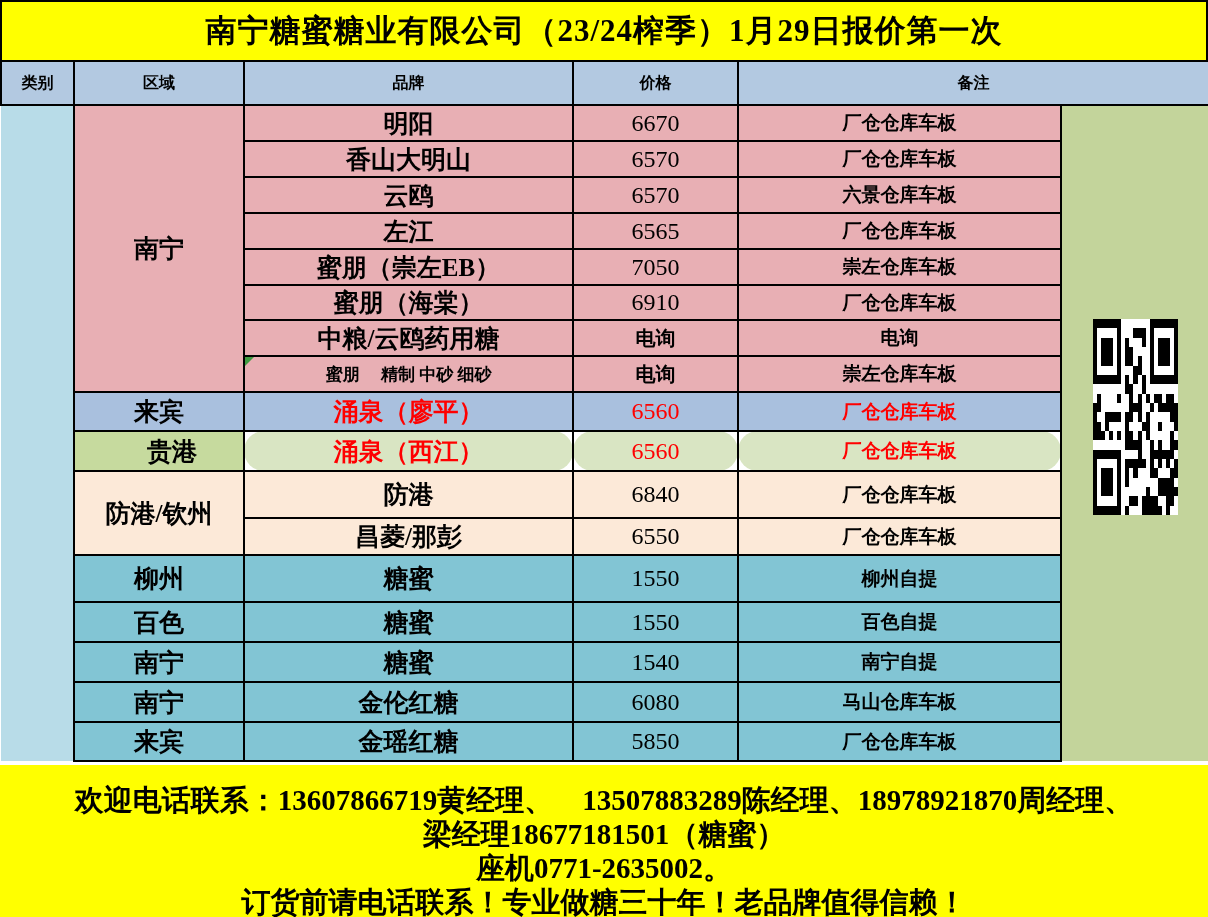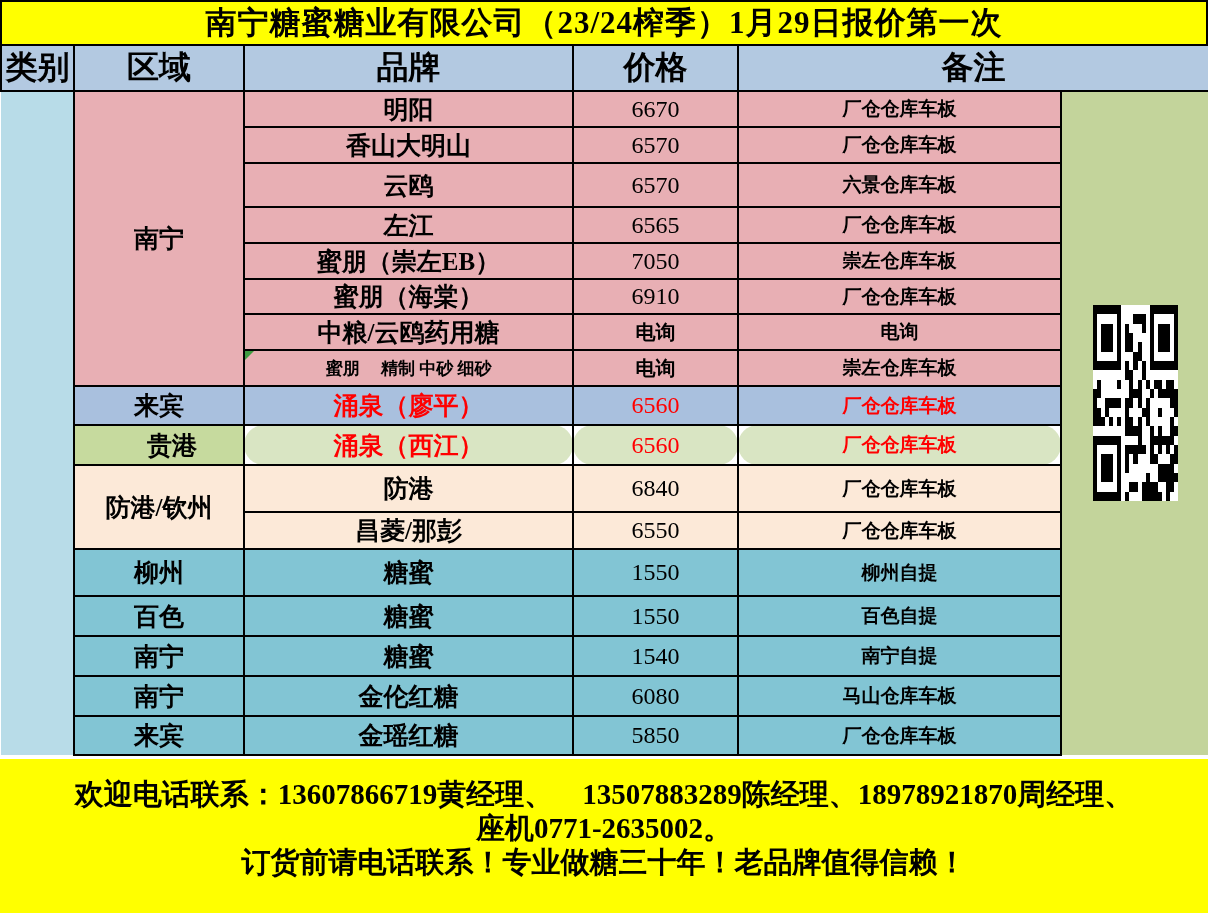--- a/index.html
+++ b/index.html
@@ -6,21 +6,21 @@
   .page{
     position:relative;
     width:1208px;height:917px;
     overflow:hidden;
     background:#fff;
     font-family:"Liberation Serif","DejaVu Serif",serif;
     color:#000;
   }
   .title-bar{
     box-sizing:border-box;
-    height:44px;
+    height:60px;
     background:var(--yellow);
     border:2px solid var(--border);
     border-bottom:none;
     display:flex;align-items:center;justify-content:center;
     font-size:31px;font-weight:bold;
     letter-spacing:1px;
   }
   table.sheet{
     width:1208px;
     border-collapse:collapse;
@@ -30,21 +30,21 @@
     border:2px solid var(--border);
     text-align:center;
     vertical-align:middle;
     padding:0;
     overflow:hidden;
     white-space:nowrap;
   }
   thead tr{height:44px;}
   th{
     background:var(--header-blue);
-    font-size:32px;font-weight:bold;
+    font-size:16px;font-weight:bold;
   }
   .kind-col{
     background:var(--category-cyan);
     border-left:none;border-bottom:none;
   }
   .qr-col{
     background:var(--qr-green);
     border-right:none;border-bottom:none;
     vertical-align:top;
     text-align:center;
@@ -337,21 +337,21 @@
                 <rect x="16" y="20" width="1" height="1"></rect>
                 <rect x="18" y="20" width="1" height="1"></rect>
               </g>
             </svg></td>
         </tr>
         <tr style="height: 36px;">
           <td class="brand bg-pink">香山大明山</td>
           <td class="price bg-pink">6570</td>
           <td class="note bg-pink">厂仓仓库车板</td>
         </tr>
-        <tr style="height: 44px;">
+        <tr style="height: 36px;">
           <td class="brand bg-pink">云鸥</td>
           <td class="price bg-pink">6570</td>
           <td class="note bg-pink">六景仓库车板</td>
         </tr>
         <tr style="height: 36px;">
           <td class="brand bg-pink">左江</td>
           <td class="price bg-pink">6565</td>
           <td class="note bg-pink">厂仓仓库车板</td>
         </tr>
         <tr style="height: 36px;">
@@ -427,16 +427,17 @@
           <td class="price bg-teal">5850</td>
           <td class="note bg-teal">厂仓仓库车板</td>
         </tr>
       </tbody>
   </table>
 
   <div class="gap"></div>
 
   <div class="footer" id="footer">
       <div class="footer-line">欢迎电话联系：13607866719黄经理、　13507883289陈经理、18978921870周经理、</div>
+      <div class="footer-line">梁经理18677181501（糖蜜）</div>
       <div class="footer-line">座机0771-2635002。</div>
       <div class="footer-line">订货前请电话联系！专业做糖三十年！老品牌值得信赖！</div>
     </div>
 </div>
 
 </body></html>

